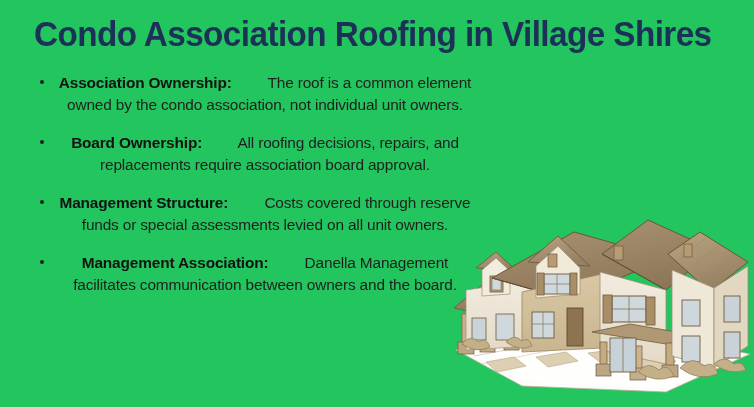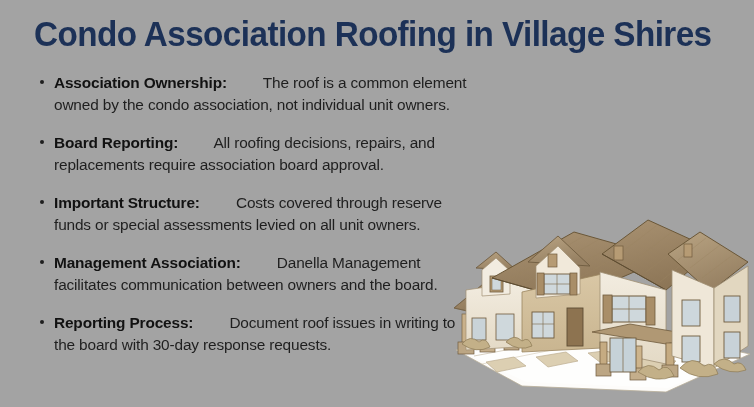--- a/index.html
+++ b/index.html
@@ -11,21 +11,22 @@
     height: 407px;
     overflow: hidden;
     background: #fbfbfa;
     font-family: "Liberation Sans", sans-serif;
     position: relative;
   }
 
   .slide {
     position: absolute;
     inset: 0;
-    background: #a3a3a3;
+    background: #22c55e;
+    text-align: center;
   }
 
   
   .title {
     position: absolute;
     left: 34px;
     top: 12px;
     width: 690px;
     font-size: 35px;
     line-height: 44px;
@@ -125,37 +126,33 @@
 
   <div class="bullets">
 
     <div class="bullet">
       <span class="dot"></span>
       <span class="lead">Association Ownership:</span><span class="body"> The roof is a common element owned by the condo association, not individual unit owners.</span>
     </div>
 
     <div class="bullet">
       <span class="dot"></span>
-      <span class="lead">Board Reporting:</span><span class="body"> All roofing decisions, repairs, and replacements require association board approval.</span>
+      <span class="lead">Board Ownership:</span><span class="body"> All roofing decisions, repairs, and replacements require association board approval.</span>
     </div>
 
     <div class="bullet">
       <span class="dot"></span>
-      <span class="lead">Important Structure:</span><span class="body"> Costs covered through reserve funds or special assessments levied on all unit owners.</span>
+      <span class="lead">Management Structure:</span><span class="body"> Costs covered through reserve funds or special assessments levied on all unit owners.</span>
     </div>
 
     <div class="bullet">
       <span class="dot"></span>
       <span class="lead">Management Association:</span><span class="body"> Danella Management facilitates communication between owners and the board.</span>
     </div>
 
-    <div class="bullet">
-      <span class="dot"></span>
-      <span class="lead">Reporting Process:</span><span class="body"> Document roof issues in writing to the board with 30-day response requests.</span>
-    </div>
 
   </div>
 
 
   <div class="illustration">
     <svg width="302" height="211" viewBox="0 0 302 211" xmlns="http://www.w3.org/2000/svg">
       <defs>
         <linearGradient id="roofA" x1="0" y1="0" x2="0.4" y2="1">
           <stop offset="0" stop-color="#a99272"></stop>
           <stop offset="1" stop-color="#8d7657"></stop>

